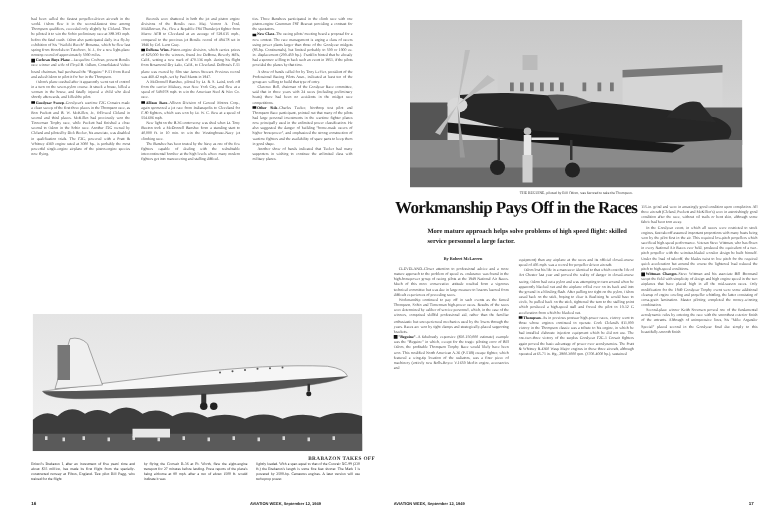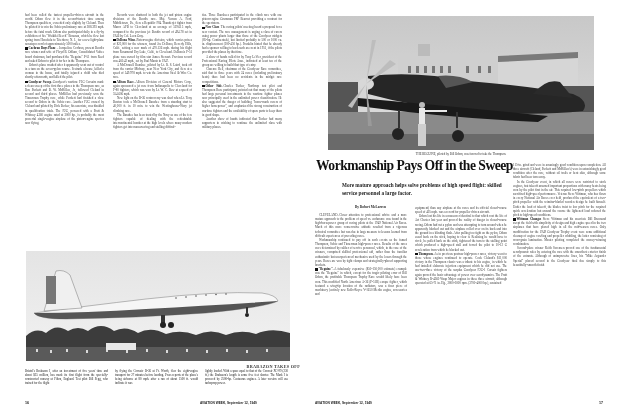--- a/index.html
+++ b/index.html
@@ -159,21 +159,21 @@
       <circle cx="130" cy="120" r="6" fill="#222"></circle>
 
       <rect x="91" y="92" width="6" height="16" fill="#e8e8e8"></rect>
       <rect x="90" y="108" width="8" height="22" fill="#cfcfcf"></rect>
       <circle cx="94" cy="89" r="3" fill="#bdbdbd"></circle>
       <rect x="97" y="94" width="22" height="2" fill="#e8e8e8"></rect>
     </svg>
   </div>
   <div class="caption" style="left:19px; top:152px; width:266px; font-size:3px;">THE BEGUINE, piloted by Bill Odom, was favored to take the Thompson.</div>
 
-  <div class="headline" style="left:7px; top:158px; width:210px; font-size:13.6px; letter-spacing:-0.5px; white-space:nowrap;">Workmanship Pays Off in the Sweep</div>
+  <div class="headline" style="left:7px; top:158px; width:210px; font-size:13.6px; letter-spacing:-0.5px; white-space:nowrap;">Workmanship Pays Off in the Races</div>
   <div class="headline" style="left:33px; top:182px; width:165px; font-size:5.2px; line-height:7.5px; font-weight:bold; color:#222;">More mature approach helps solve problems of high speed flight: skilled service personnel a large factor.</div>
   <div class="col" style="left:46px; top:205px; width:70px; font-size:3.4px; font-weight:bold; color:#222;">By Robert McLarren</div>
 
   <div class="col" id="rcol0" style="left:6px; top:213px; width:92px;">
       <p><span>CLEVELAND–Closer attention to professional advice and a more mature approach to the problem of speed vs. endurance was found in the high-horsepower group of racing pilots at the 1949 National Air Races. Much of this more conservative attitude resulted from a vigorous technical committee but was due in large measure to lessons learned from difficult experiences of preceding races.</span></p>
       <p><span>Workmanship continued to pay off in such events as the famed Thompson, Sohio and Tinnerman high-power races. Results of the races were determined by caliber of service personnel, which, in the case of the winners, comprised skillful professional aid, rather than the familiar enthusiastic but unexperienced mechanics used by the losers through the years. Races are won by tight clamps and strategically-placed supporting brackets.</span></p>
       <p class="noind"><span class="bullet"></span><span class="sub">"Beguine"</span><span>–A fabulously expensive ($50-150,000 estimate) example was the "Beguine" in which, except for the tragic piloting error of Bill Odom, the profitable Thompson Trophy Race would likely have been won. This modified North American A-36 (P-51B) escape fighter, which featured a wing-tip location of the radiators, was a finer piece of machinery (entirely new Rolls-Royce V-1650 Merlin engine, accessories and</span></p>
     </div>
   <div class="col" id="rcol1" style="left:106px; top:206px; width:92px;">
       <p class="noind"><span>equipment) than any airplane at the races and its official closed-course speed of 405 mph. was a record for propeller driven aircraft.</span></p>

